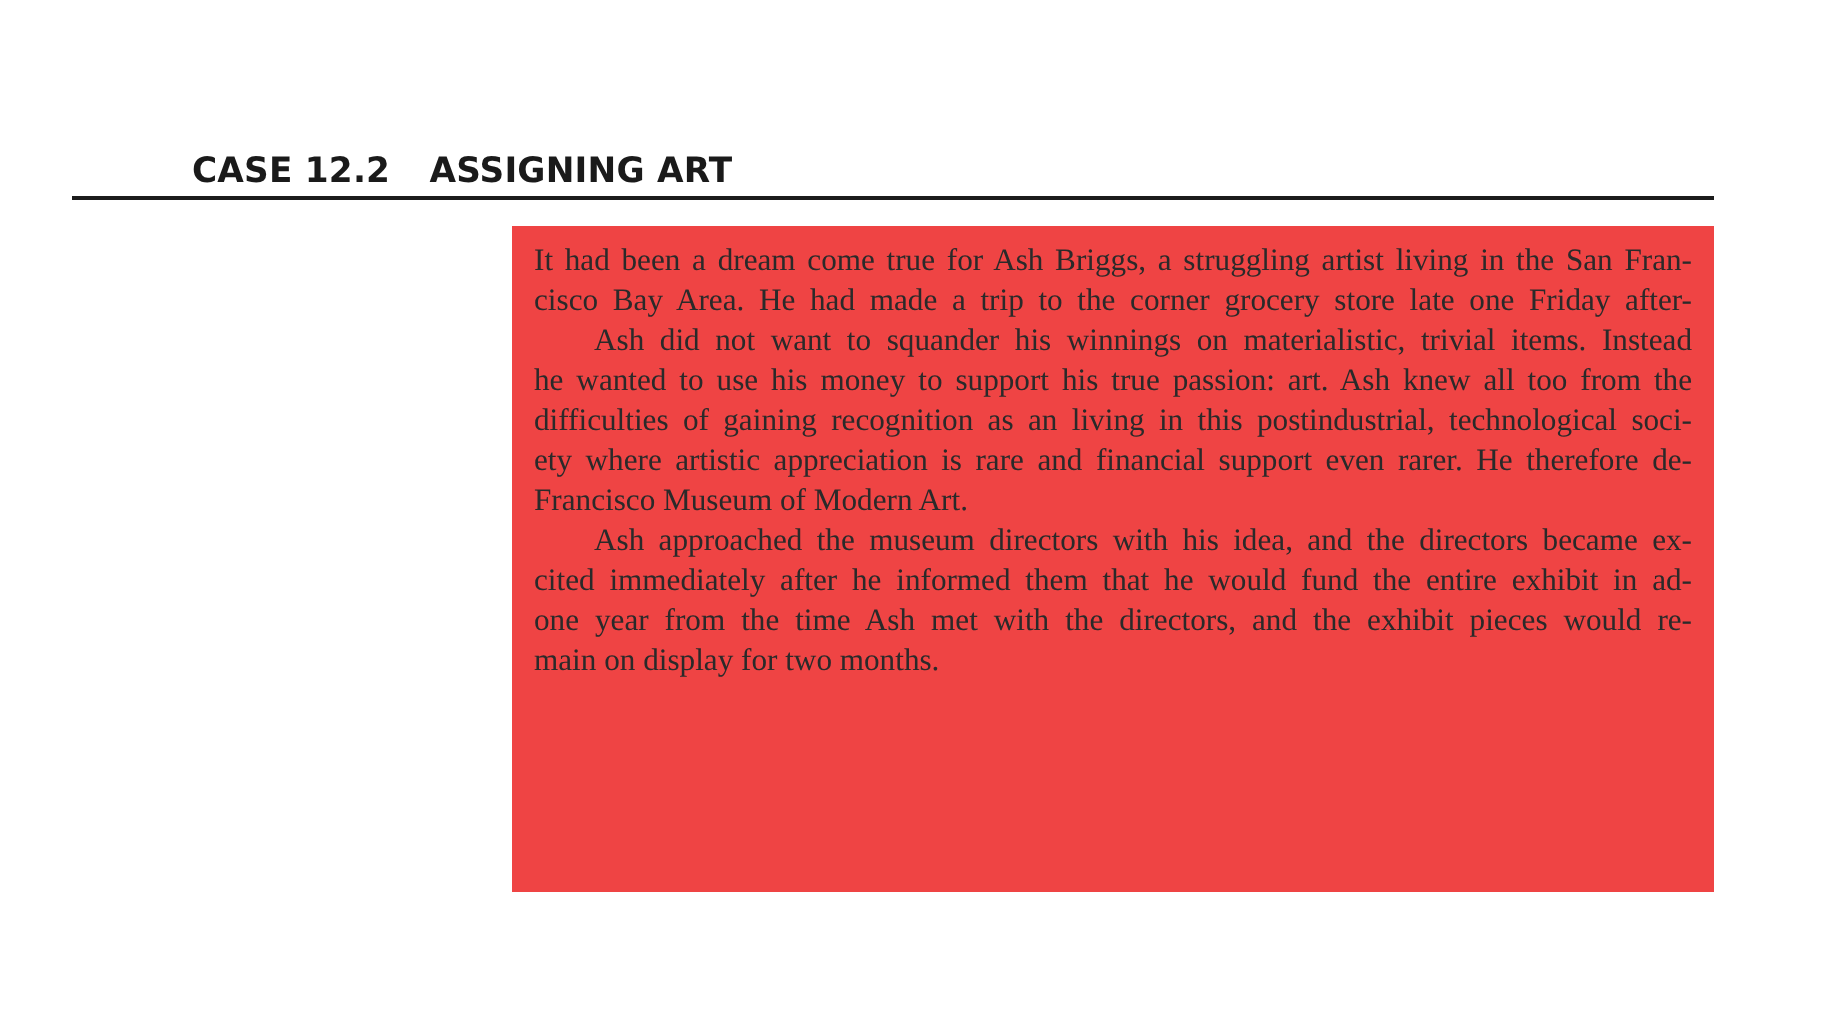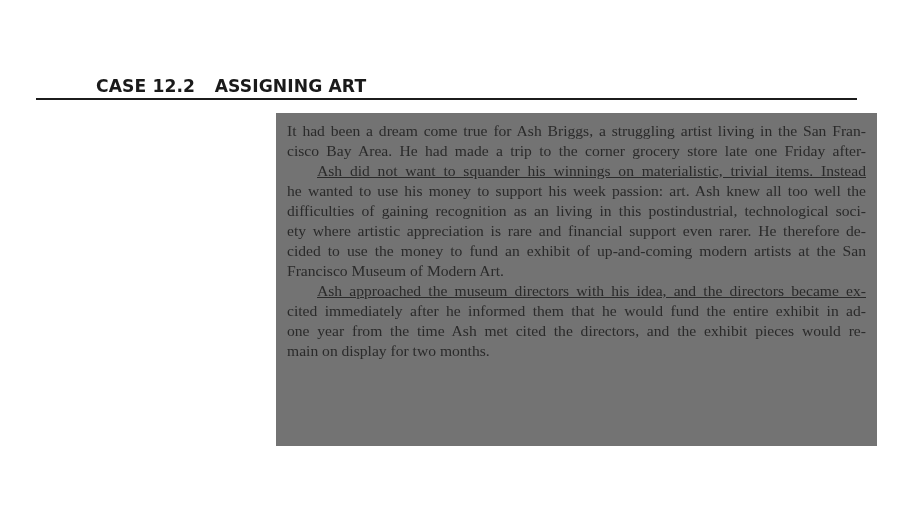--- a/index.html
+++ b/index.html
@@ -58,49 +58,47 @@
       white-space: nowrap;
       text-align: justify;
       text-align-last: justify;
       height: 20px;
     }
     .line.last {
       text-align-last: left;
     }
     .line.indent {
       padding-left: 30px;
-      text-decoration: underline;
     }
   </style>
 </head>
 <body>
 
 <div class="case-header">
   <span class="num">CASE 12.2</span><span>ASSIGNING ART</span>
 </div>
 
 <div class="rule"></div>
 
-<div class="case-box" style="background: #737373; margin-left: 20px;">
+<div class="case-box" style="background: #ef4444;">
   <div class="case-text">
 
     <div>
       <span class="line">It had been a dream come true for Ash Briggs, a struggling artist living in the San Fran-</span>
       <span class="line">cisco Bay Area. He had made a trip to the corner grocery store late one Friday after-</span>
     </div>
 
     <div>
       <span class="line indent">Ash did not want to squander his winnings on materialistic, trivial items. Instead</span>
-      <span class="line">he wanted to use his money to support his week passion: art. Ash knew all too well the</span>
+      <span class="line">he wanted to use his money to support his true passion: art. Ash knew all too from the</span>
       <span class="line">difficulties of gaining recognition as an living in this postindustrial, technological soci-</span>
       <span class="line">ety where artistic appreciation is rare and financial support even rarer. He therefore de-</span>
-      <span class="line">cided to use the money to fund an exhibit of up-and-coming modern artists at the San</span>
       <span class="line last">Francisco Museum of Modern Art.</span>
     </div>
 
     <div>
       <span class="line indent">Ash approached the museum directors with his idea, and the directors became ex-</span>
       <span class="line">cited immediately after he informed them that he would fund the entire exhibit in ad-</span>
-      <span class="line">one year from the time Ash met cited the directors, and the exhibit pieces would re-</span>
+      <span class="line">one year from the time Ash met with the directors, and the exhibit pieces would re-</span>
       <span class="line last">main on display for two months.</span>
     </div>
   </div>
 </div>
 
 </body></html>

